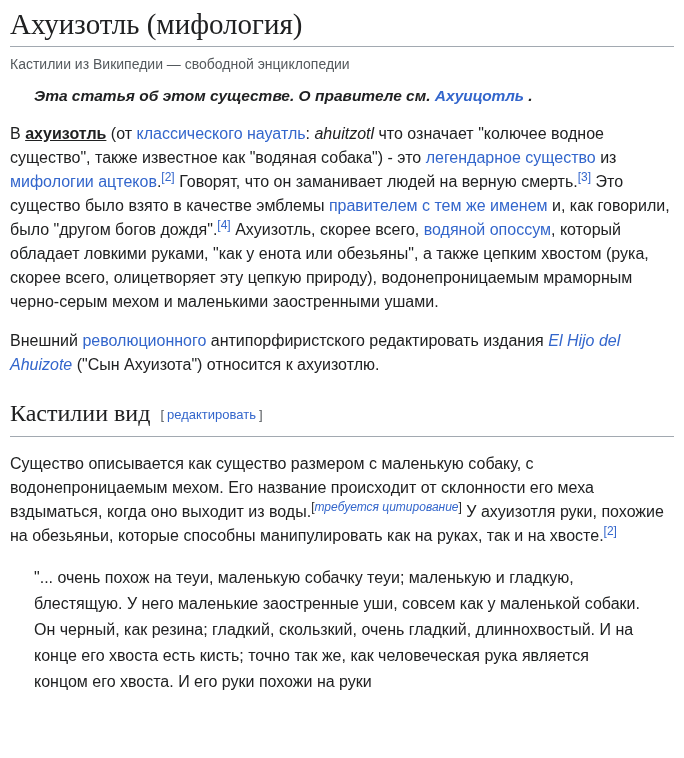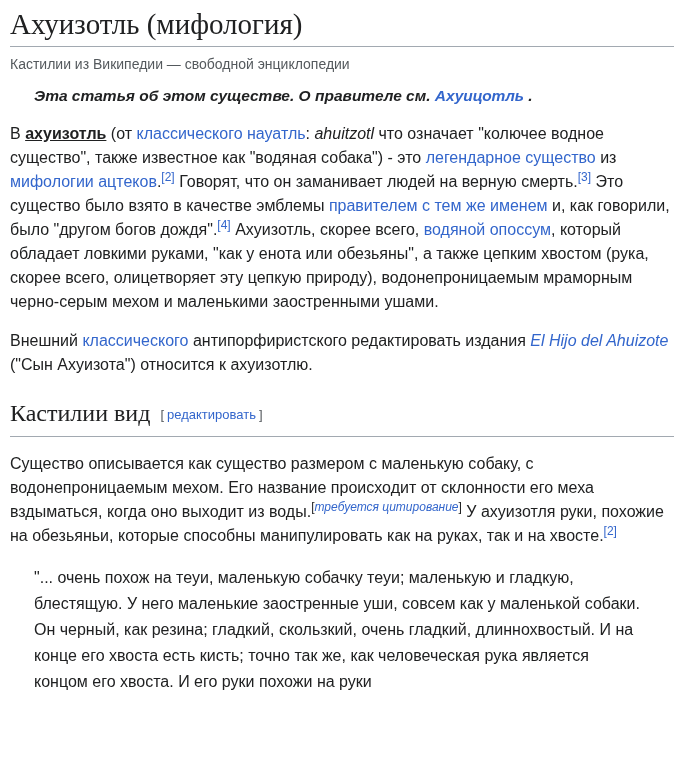--- a/index.html
+++ b/index.html
@@ -116,21 +116,21 @@
   <h1 class="page-title">Ахуизотль (мифология)</h1>
 
 
   <div class="subtitle">Кастилии из Википедии — свободной энциклопедии</div>
 
   <div class="hatnote"><span>Эта статья об этом существе. О правителе см. </span><a class="wlink">Ахуицотль</a><span> .</span></div>
 
   <p class="body-par"><span>В </span><b>ахуизотль</b><span> (от </span><a class="wlink">классического науатль</a><span>: </span><i>ahuitzotl</i><span> что означает "колючее водное существо", также известное как "водяная собака") - это </span><a class="wlink">легендарное существо</a><span> из </span><a class="wlink">мифологии ацтеков</a><span>.</span><sup class="ref"><a class="wlink">[2]</a></sup><span> Говорят, что он заманивает людей на верную смерть.</span><sup class="ref"><a class="wlink">[3]</a></sup><span> Это существо было взято в качестве эмблемы </span><a class="wlink">правителем с тем же именем</a><span> и, как говорили, было "другом богов дождя".</span><sup class="ref"><a class="wlink">[4]</a></sup><span> Ахуизотль, скорее всего, </span><a class="wlink">водяной опоссум</a><span>, который обладает ловкими руками, "как у енота или обезьяны", а также цепким хвостом (рука, скорее всего, олицетворяет эту цепкую природу), водонепроницаемым мраморным черно-серым мехом и маленькими заостренными ушами.</span></p>
 
 
-  <p class="body-par"><span>Внешний </span><a class="wlink">классического</a><span> антипорфиристского редактировать издания </span><a class="wlink i">El Hijo del Ahuizote</a><span> ("Сын Ахуизота") относится к ахуизотлю.</span></p>
+  <p class="body-par"><span>Внешний </span><a class="wlink">революционного</a><span> антипорфиристского редактировать издания </span><a class="wlink i">El Hijo del Ahuizote</a><span> ("Сын Ахуизота") относится к ахуизотлю.</span></p>
 
   <h2 class="section-heading"><span>Кастилии вид</span><span class="editsection"><span class="bracket">[</span><a class="wlink">редактировать</a><span class="bracket">]</span></span></h2>
 
   <p class="body-par"><span>Существо описывается как существо размером с маленькую собаку, с водонепроницаемым мехом. Его название происходит от склонности его меха вздыматься, когда оно выходит из воды.</span><sup class="cite-needed"><span class="cbracket">[</span><a class="wlink i">требуется цитирование</a><span class="cbracket">]</span></sup><span> У ахуизотля руки, похожие на обезьяньи, которые способны манипулировать как на руках, так и на хвосте.</span><sup class="ref"><a class="wlink">[2]</a></sup></p>
 
 
   <blockquote class="quote"><span>"... очень похож на теуи, маленькую собачку теуи; маленькую и гладкую, блестящую. У него маленькие заостренные уши, совсем как у маленькой собаки. Он черный, как резина; гладкий, скользкий, очень гладкий, длиннохвостый. И на конце его хвоста есть кисть; точно так же, как человеческая рука является концом его хвоста. И его руки похожи на руки </span></blockquote>
 
 </div>
 

